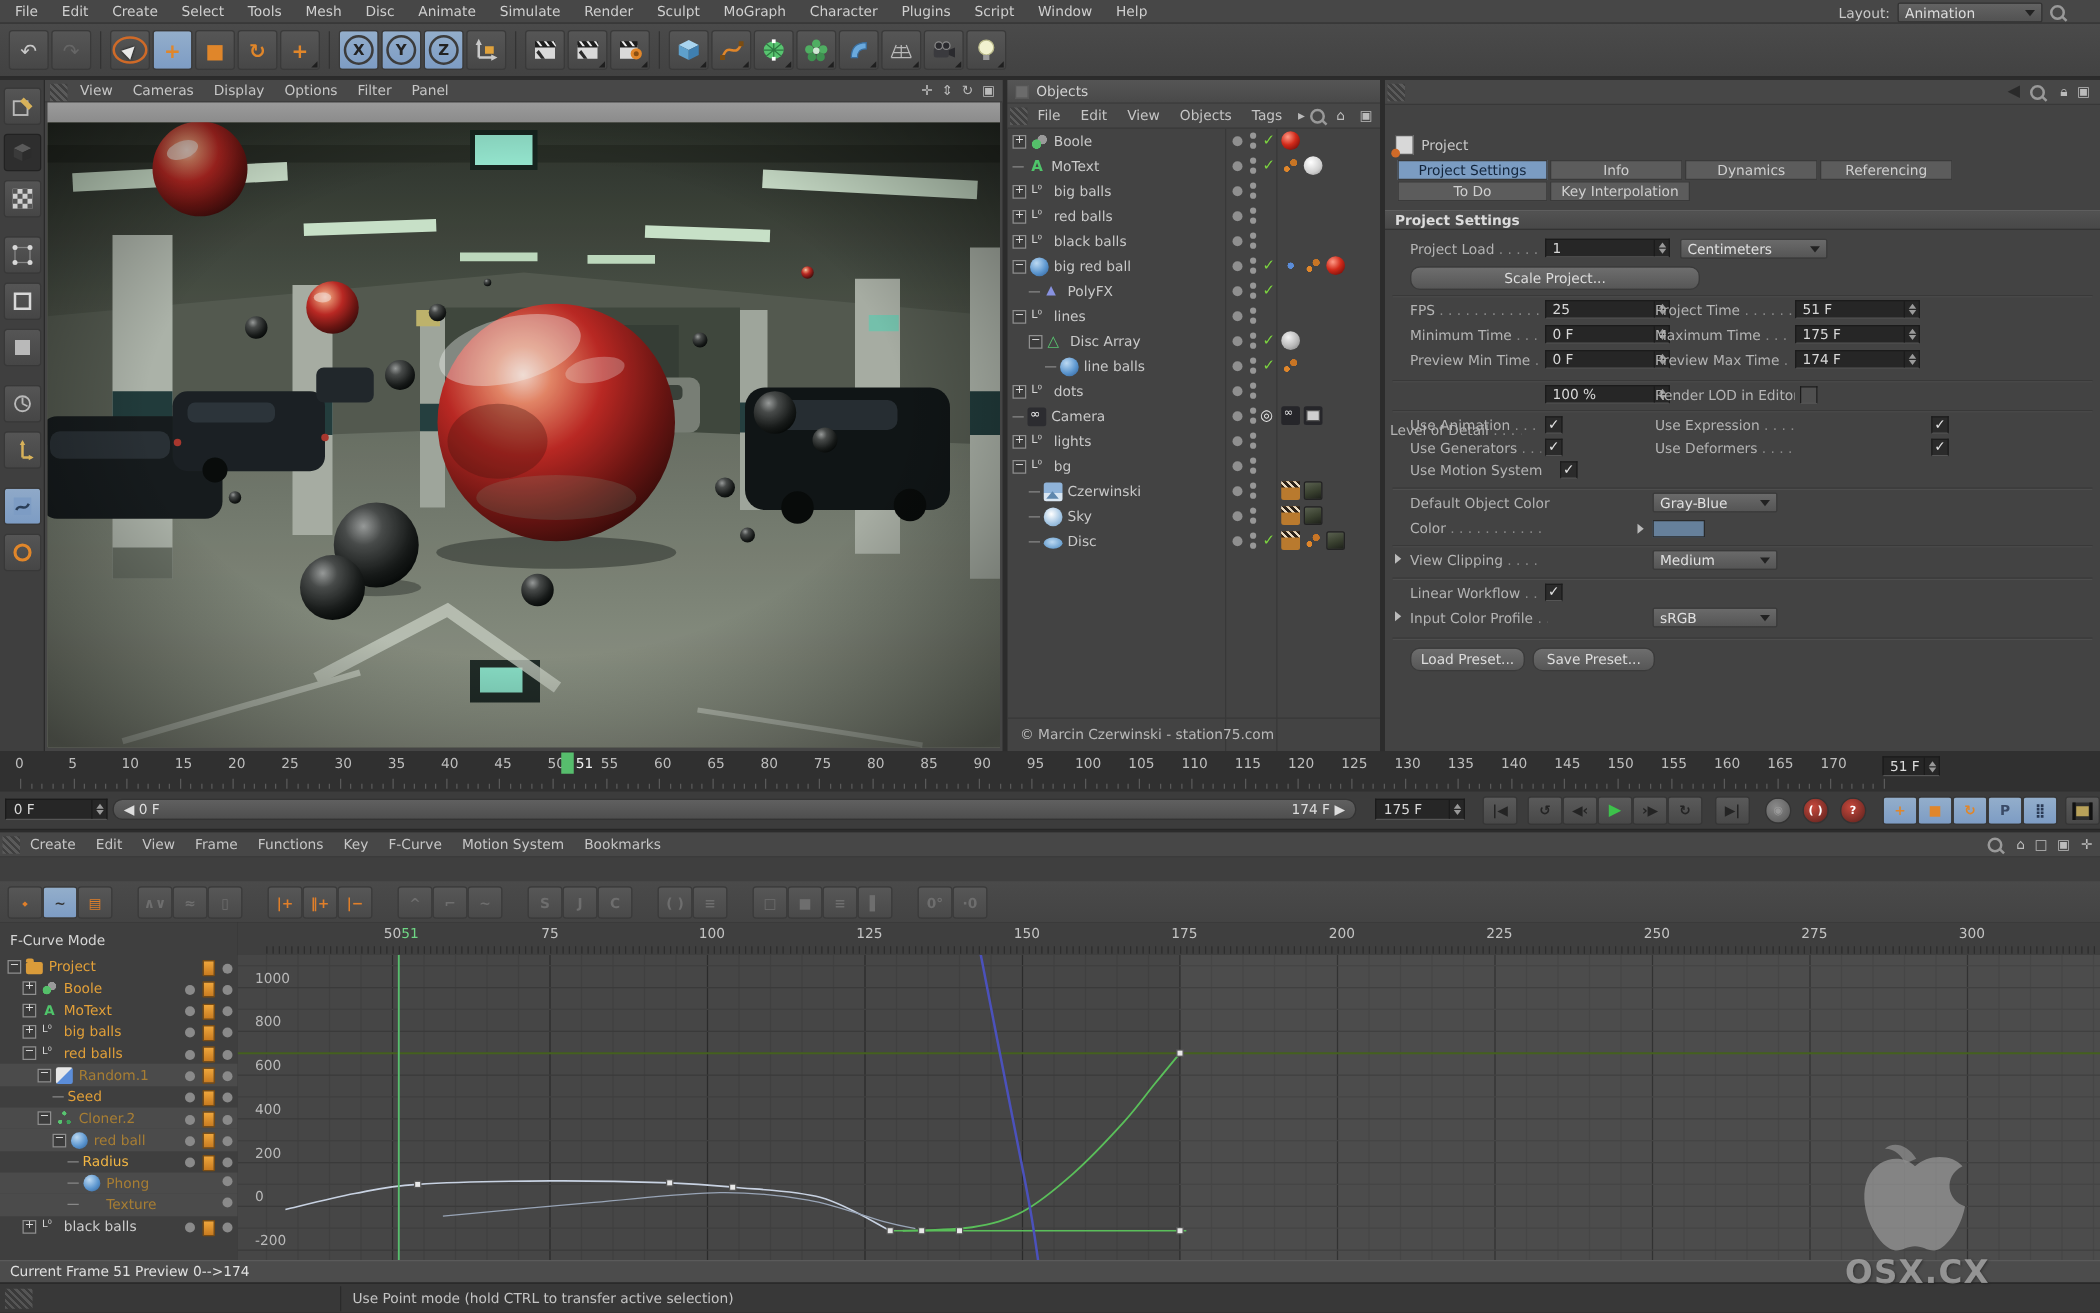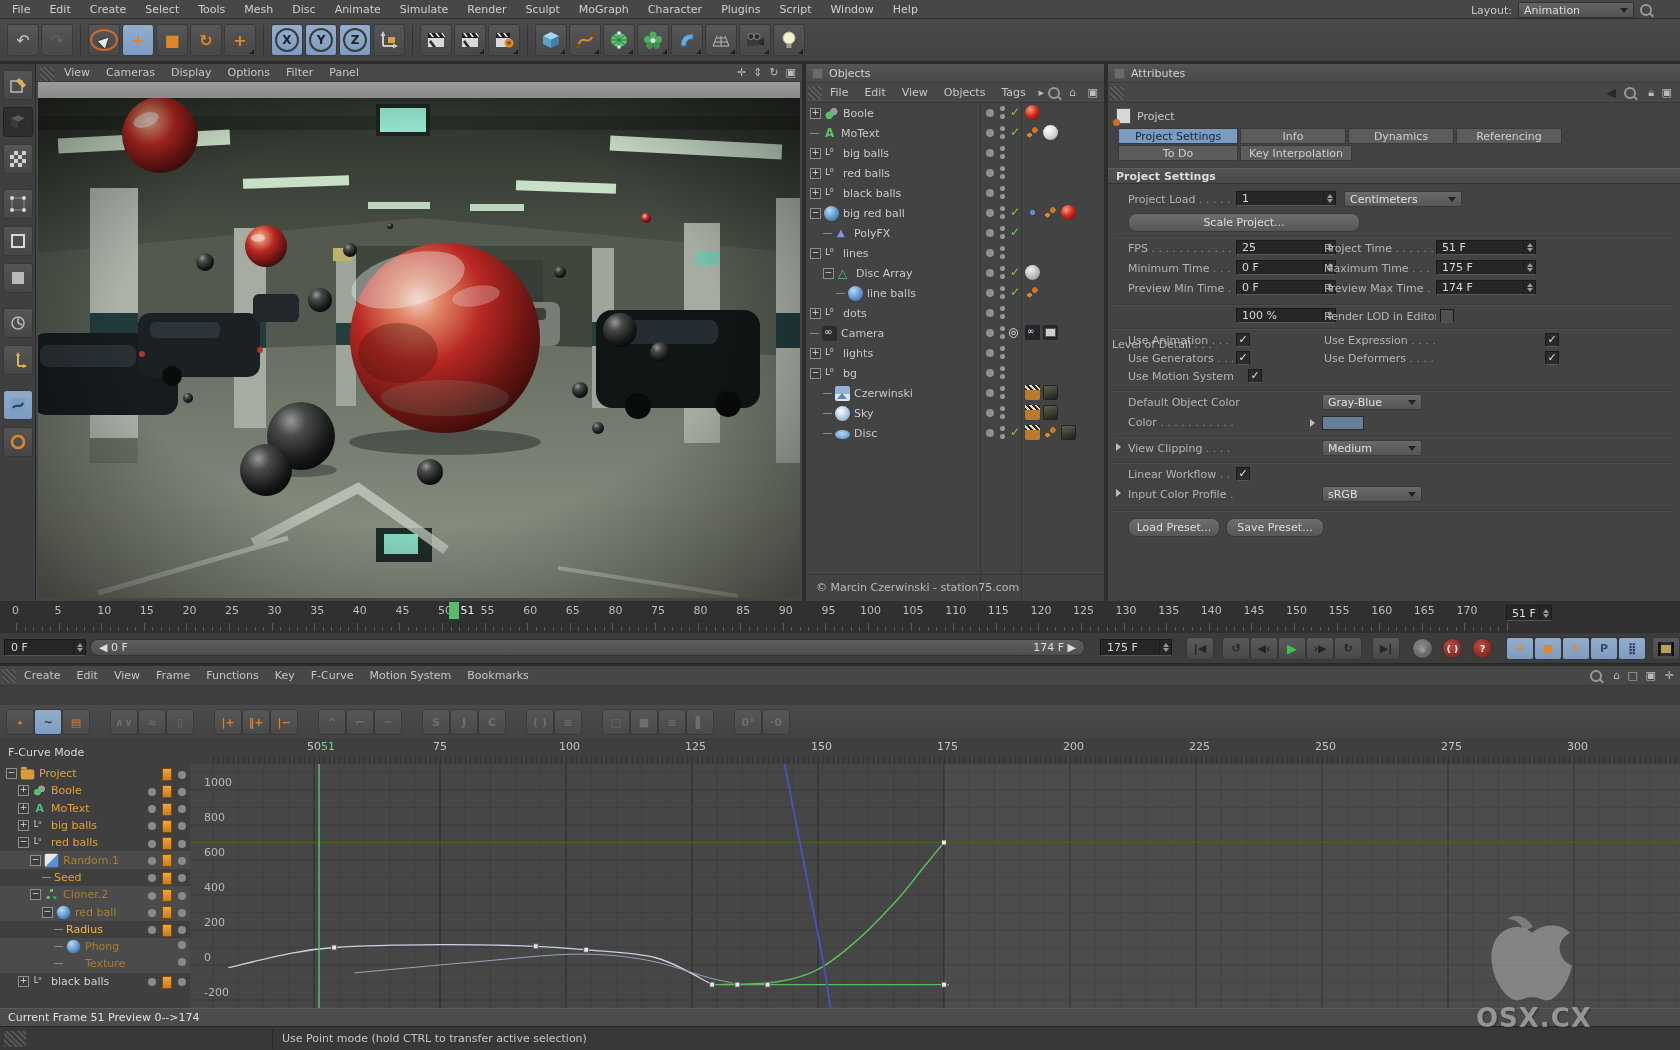--- a/index.html
+++ b/index.html
@@ -804,24 +804,20 @@
           <span class="tag tg-phong"></span>
           <span class="tag tg-texgar"></span>
         </span>
       </div>
     </div>
   <div style="position:absolute;left:0;right:0;bottom:26px;border-top:1px solid #383838"></div>
   <div style="position:absolute;left:10px;bottom:7px;color:#b9b9b9">© Marcin Czerwinski - station75.com</div>
 </div>
 
 <div id="attributes" class="abs">
-  <div class="ptitle">
-    <span class="sq"></span>
-    <span>Attributes</span>
-  </div>
   <div class="pmenu">
     <span class="hatch"></span>
     <span style="position:absolute;right:64px;color:#2a2a2a;font-size:13px">◀</span>
     <span style="position:absolute;right:44px" class="mag"></span>
     <span style="position:absolute;right:26px;color:#bbb">🔒︎</span>
     <span style="position:absolute;right:8px;color:#bbb">▣</span>
   </div>
   <div style="position:absolute;left:8px;top:44px;display:flex;align-items:center;gap:6px">
     <span style="width:13px;height:14px;background:#d8d8d8;border:1px solid #555;position:relative">
       <i style="position:absolute;left:-4px;bottom:-3px;width:7px;height:7px;border-radius:50%;background:#d06a28"></i>

